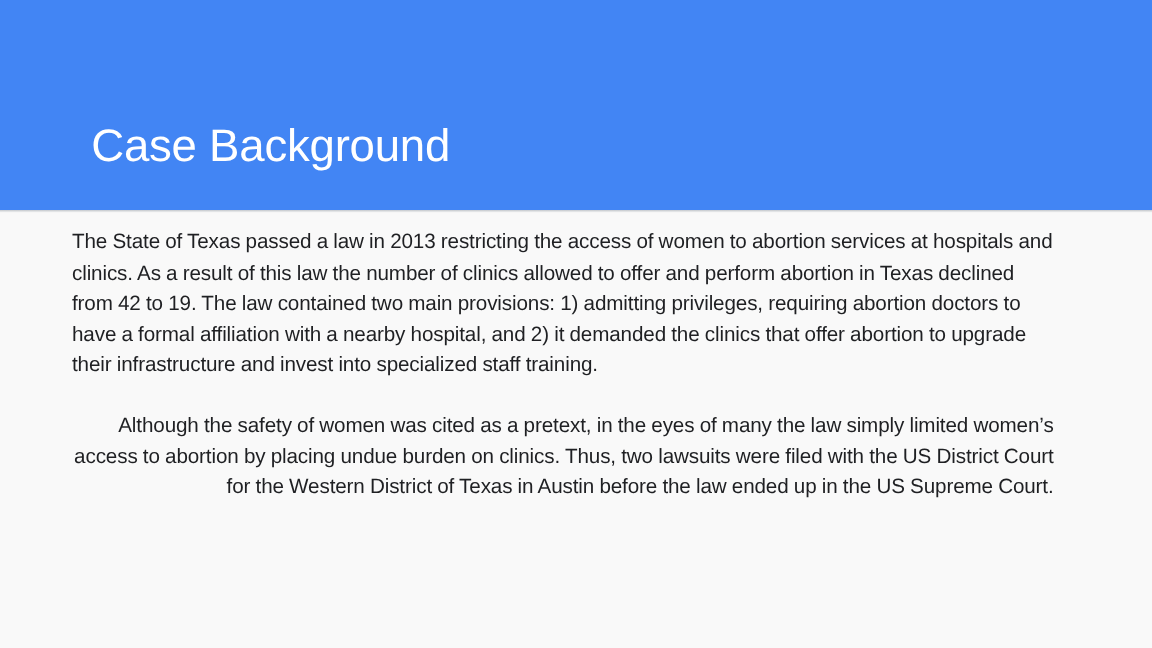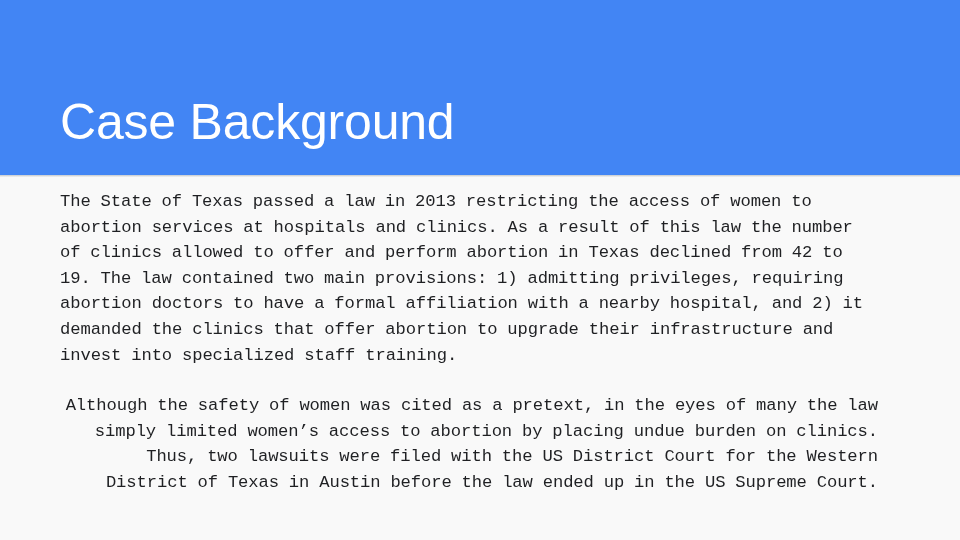--- a/index.html
+++ b/index.html
@@ -30,24 +30,24 @@
     top: 0;
     left: 0;
     width: 960px;
     height: 175px;
     background: #4285f4;
     box-sizing: border-box;
   }
 
   .slide-title {
     position: absolute;
-    left: 60px;
+    left: 76px;
     top: 96px;
     margin: 0;
-    font-size: 50px;
+    font-size: 38px;
     line-height: 52px;
     font-weight: 400;
     color: #ffffff;
     letter-spacing: -0.2px;
     white-space: nowrap;
   }
 
   
   .header-rule {
     position: absolute;
@@ -68,21 +68,20 @@
   }
 
   .body-paragraph {
     margin: 0;
     font-size: 17.2px;
     line-height: 25.6px;
     color: #1f2023;
     text-align: left;
     letter-spacing: -0.1px;
     word-spacing: -0.3px;
-    font-family: Liberation Mono, monospace;
   }
 
   .body-paragraph + .body-paragraph {
     margin-top: 25px;
     text-align: right;
   }
 </style>
 </head>
 <body>
 

